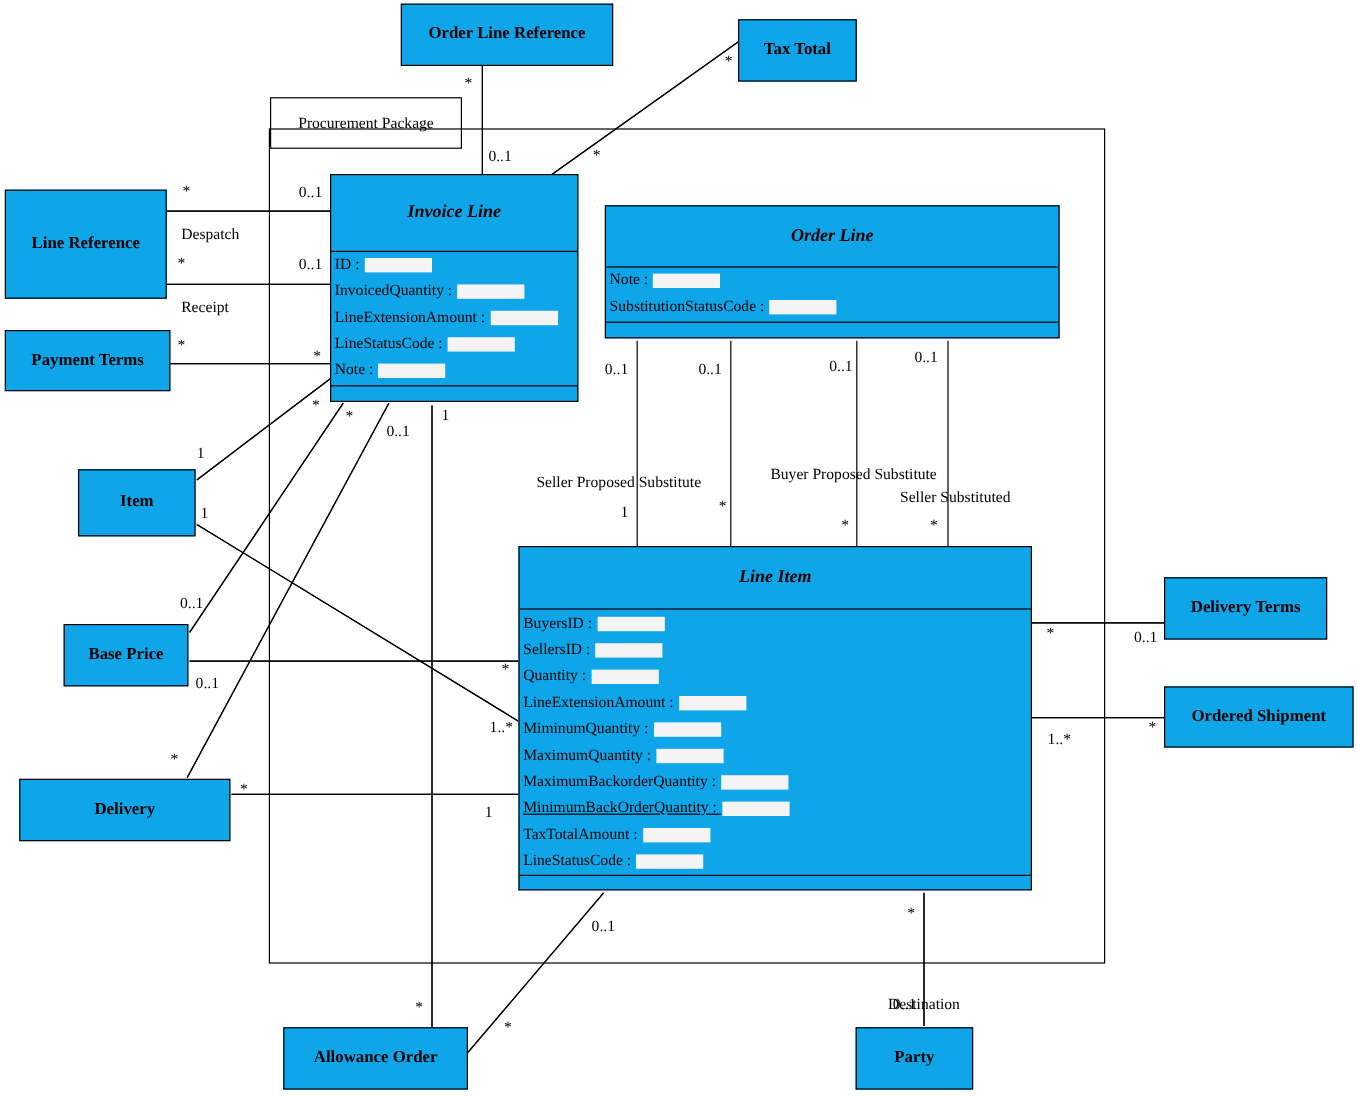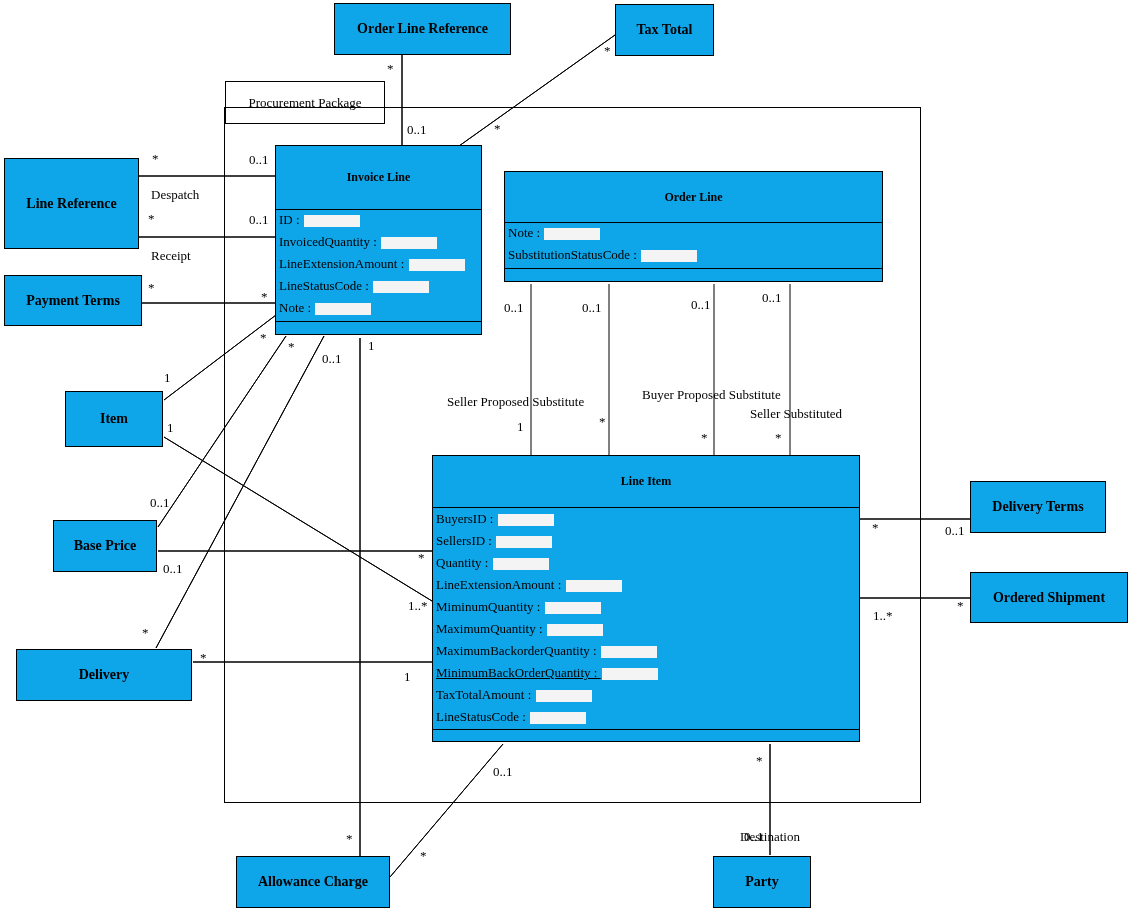--- a/index.html
+++ b/index.html
@@ -5,21 +5,21 @@
   html, body { margin: 0; padding: 0; background: #ffffff; }
   body { width: 1131px; height: 913px; position: relative; overflow: hidden;
          font-family: "Liberation Serif", "DejaVu Serif", serif; color: #000; }
   #diagram { position: absolute; left: 0; top: 0; width: 1131px; height: 913px; }
   .abs { position: absolute; }
   .box { position: absolute; border: 1px solid #000; background: #0ea5e9; box-sizing: border-box; }
   .simple-title { position: absolute; left: 0; right: 0; top: 0; bottom: 0;
                   display: flex; align-items: center; justify-content: center;
                   font-weight: bold; font-size: 14px; }
   .class-name { position: absolute; left: 0; right: 0; display: flex; align-items: center;
-                justify-content: center; font-weight: bold; font-size: 12px; }
+                justify-content: center; font-weight: bold; font-size: 15px; font-style: italic; }
   .sep { position: absolute; left: 0; right: 0; height: 0; border-top: 1px solid #000; }
   .attr { position: absolute; left: 3px; font-size: 13px; white-space: nowrap; line-height: 16px; }
   .redact { display: inline-block; width: 56px; height: 12px; background: #f4f4f4;
             vertical-align: middle; margin-left: 1px; }
   .lbl { position: absolute; font-size: 13px; white-space: nowrap; line-height: 14px; }
   .pkg-tab { position: absolute; border: 1px solid #000; box-sizing: border-box; background: #fff;
              font-size: 13px; display: flex; align-items: center; justify-content: center; }
   .pkg-body { position: absolute; border: 1px solid #000; box-sizing: border-box; }
   svg line { stroke: #000; stroke-width: 1; }
 </style>
@@ -106,40 +106,40 @@
     <div class="attr" style="top:187px;"><span>MaximumBackorderQuantity : </span><span class="redact"></span></div>
     <div class="attr" style="top:209px;text-decoration:underline;"><span>MinimumBackOrderQuantity : </span><span class="redact"></span></div>
     <div class="attr" style="top:231px;"><span>TaxTotalAmount : </span><span class="redact"></span></div>
     <div class="attr" style="top:253px;"><span>LineStatusCode : </span><span class="redact"></span></div>
     <div class="sep" style="top:273px;"></div>
   </div>
 
   <div class="box" style="left:334px;top:3px;width:177px;height:52px;">
     <div class="simple-title">Order Line Reference</div>
   </div>
-  <div class="box" style="left:615px;top:4px;width:99px;height:52px;">
+  <div class="box" style="left:615px;top:16px;width:99px;height:52px;">
     <div class="simple-title">Tax Total</div>
   </div>
   <div class="box" style="left:4px;top:158px;width:135px;height:91px;">
     <div class="simple-title">Line Reference</div>
   </div>
   <div class="box" style="left:4px;top:275px;width:138px;height:51px;">
     <div class="simple-title">Payment Terms</div>
   </div>
   <div class="box" style="left:65px;top:391px;width:98px;height:56px;">
     <div class="simple-title">Item</div>
   </div>
   <div class="box" style="left:16px;top:649px;width:176px;height:52px;">
     <div class="simple-title">Delivery</div>
   </div>
   <div class="box" style="left:53px;top:520px;width:104px;height:52px;">
     <div class="simple-title">Base Price</div>
   </div>
   <div class="box" style="left:236px;top:856px;width:154px;height:52px;">
-    <div class="simple-title">Allowance Charge</div>
+    <div class="simple-title">Allowance Order</div>
   </div>
   <div class="box" style="left:713px;top:856px;width:98px;height:52px;">
     <div class="simple-title">Party</div>
   </div>
   <div class="box" style="left:970px;top:481px;width:136px;height:52px;">
     <div class="simple-title">Delivery Terms</div>
   </div>
   <div class="box" style="left:970px;top:572px;width:158px;height:51px;">
     <div class="simple-title">Ordered Shipment</div>
   </div>

